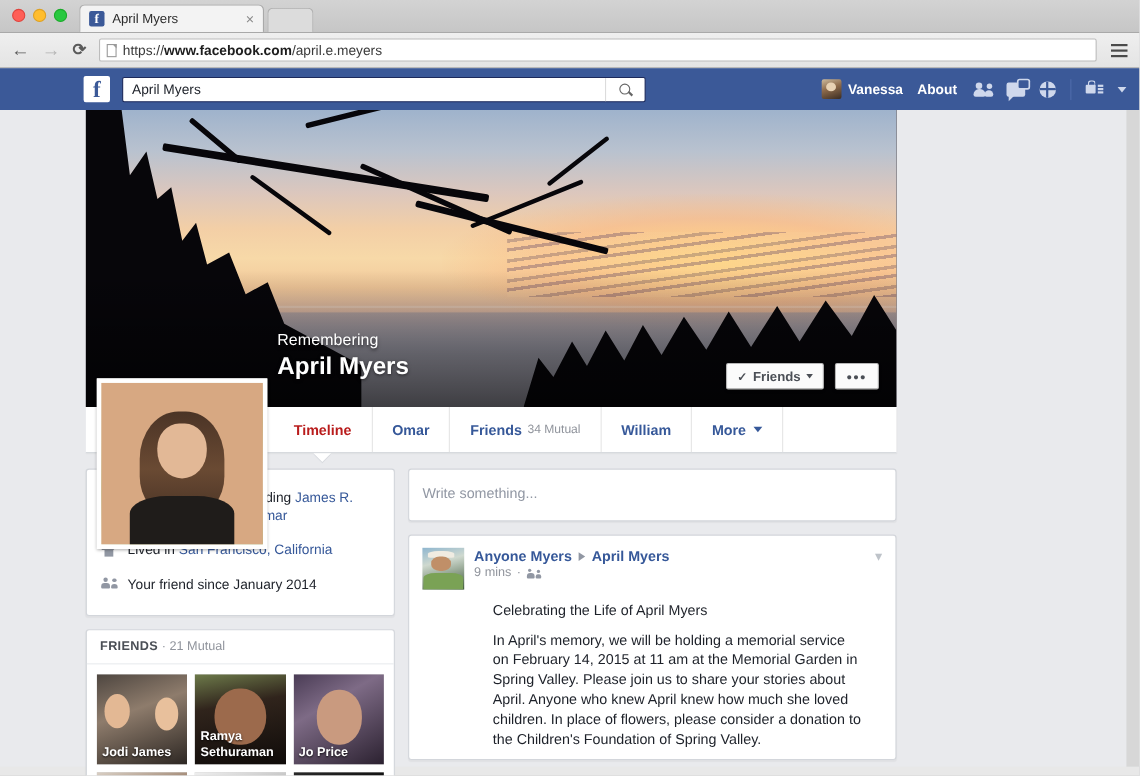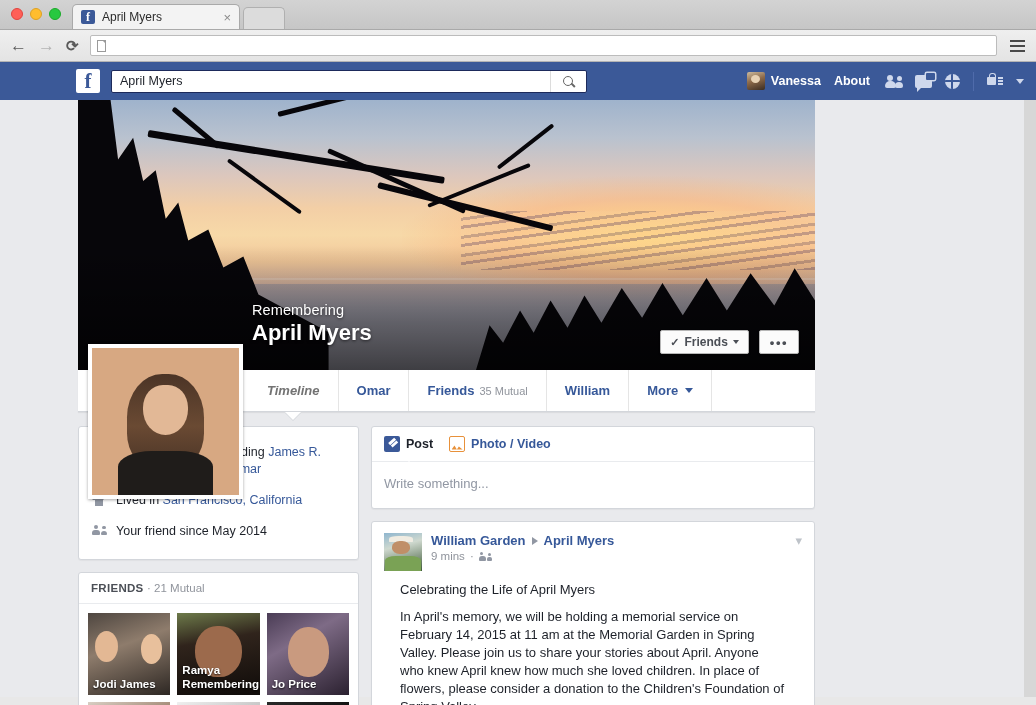--- a/index.html
+++ b/index.html
@@ -390,21 +390,21 @@
     box-shadow: 0 1px 1px rgba(0,0,0,.06);
   }
   .ntab {
     display: flex; align-items: center; gap: 5px;
     padding: 0 18px;
     font-size: 13px; font-weight: bold;
     color: #365899;
     border-right: 1px solid #e5e5e5;
     position: relative;
   }
-  .ntab.active { color: #737373; font-style: italic; }
+  .ntab.active { color: #b91c1c; }
   .ntab .sub { font-weight: normal; font-size: 11px; color: #90949c; }
   .ntab .caret {
     width: 0; height: 0;
     border-left: 4px solid transparent;
     border-right: 4px solid transparent;
     border-top: 5px solid #365899;
     margin-left: 2px;
   }
   .ntab.active:after {
     content: "";
@@ -583,21 +583,21 @@
   .mini-people { position: relative; width: 12px; height: 9px; display: inline-block; }
   .mini-people i { position: absolute; background: #9197a3; }
   .mini-people i.a { width: 3.5px; height: 3.5px; border-radius: 50%; left: 1px; top: 0; }
   .mini-people i.b { width: 7px; height: 4.5px; left: 0; bottom: 0; border-radius: 3px 3px 1px 1px; }
   .mini-people i.c { width: 3px; height: 3px; border-radius: 50%; right: 0; top: 1px; }
   .mini-people i.d { width: 5px; height: 3.5px; right: -1px; bottom: 0; border-radius: 2px 2px 1px 1px; }
   .post-caret {
     position: absolute; right: 12px; top: 11px;
     color: #bec3c9; font-size: 13px;
   }
-  .post-body { padding: 10px 28px 0; font-size: 13px; color: #1d2129; line-height: 1.38; }
+  .post-body { padding: 10px 28px 0; font-size: 13px; color: #1d2129; line-height: 1.38; margin-left: 48px; }
   .post-body p { margin-bottom: 9px; }
 
   
   .rail {
     width: 221px; flex: none;
     padding: 12px 0 0 14px;
   }
   .rail-item {
     display: flex; align-items: center; gap: 10px;
     height: 20px; margin-bottom: 1px;
@@ -631,20 +631,21 @@
     </div>
     <div class="tab-ghost"></div>
   </div>
 
   <div class="toolbar">
     <span class="navbtn">←</span>
     <span class="navbtn dim">→</span>
     <span class="navbtn reload">⟳</span>
     <div class="urlbar">
       <span class="page-icon"></span>
+      <span><span>https://</span><span class="url-domain">www.facebook.com</span><span>/april.e.meyers</span></span>
     </div>
     <span class="menu-btn">
         <span></span>
         <span></span>
         <span></span>
       </span>
   </div>
 
   <div class="fb-bar">
     <span class="fb-logo">f</span>
@@ -737,21 +738,21 @@
 
       <div class="navrow">
         <div class="ntab active">
           <span>Timeline</span>
         </div>
         <div class="ntab">
           <span>Omar</span>
         </div>
         <div class="ntab">
           <span>Friends</span>
-          <span class="sub">35 Mutual</span>
+          <span class="sub">34 Mutual</span>
         </div>
         <div class="ntab">
           <span>William</span>
         </div>
         <div class="ntab">
           <span>More</span>
           <span class="caret"></span>
         </div>
       </div>
 
@@ -779,37 +780,37 @@
             </div>
             <div class="info-row">
               <span class="gi">
                   <span class="icon-people">
                     <i class="a"></i>
                     <i class="b"></i>
                     <i class="c"></i>
                     <i class="d"></i>
                   </span>
                 </span>
-              <span class="txt">Your friend since May 2014</span>
+              <span class="txt">Your friend since January 2014</span>
             </div>
           </div>
 
           <div class="card friends-card" style="margin-top:12px;">
             <div class="fc-head">
               <span>FRIENDS</span>
               <span class="mut">· 21 Mutual</span>
             </div>
             <div class="fgrid">
               <div class="fcell">
                 <span class="ph ph-a"></span>
                 <span class="fname">Jodi James</span>
               </div>
               <div class="fcell">
                 <span class="ph ph-b"></span>
-                <span class="fname">Ramya Remembering</span>
+                <span class="fname">Ramya Sethuraman</span>
               </div>
               <div class="fcell">
                 <span class="ph ph-c"></span>
                 <span class="fname">Jo Price</span>
               </div>
               <div class="fcell">
                 <span class="ph ph-d"></span>
               </div>
               <div class="fcell">
                 <span class="ph ph-e"></span>
@@ -818,43 +819,33 @@
                 <span class="ph ph-f"></span>
               </div>
             </div>
           </div>
 
         </div>
 
         <div class="colR">
 
           <div class="card composer">
-            <div class="comp-tabs">
-              <div class="comp-tab active">
-                <span class="ic-pencil"></span>
-                <span>Post</span>
-              </div>
-              <div class="comp-tab">
-                <span class="ic-photo"></span>
-                <span>Photo / Video</span>
-              </div>
-            </div>
             <div class="comp-input">Write something...</div>
           </div>
 
           <div class="card post">
             <div class="post-head">
               <div class="pavatar">
                 <span class="hat"></span>
                   <span class="face"></span>
                   <span class="shirt"></span>
               </div>
               <div>
                 <div class="pnames">
-                  <span>William Garden</span>
+                  <span>Anyone Myers</span>
                   <span class="tri-r"></span>
                   <span>April Myers</span>
                 </div>
                 <div class="pmeta">
                   <span>9 mins</span>
                   <span>·</span>
                   <span class="mini-people">
                       <i class="a"></i>
                       <i class="b"></i>
                       <i class="c"></i>

